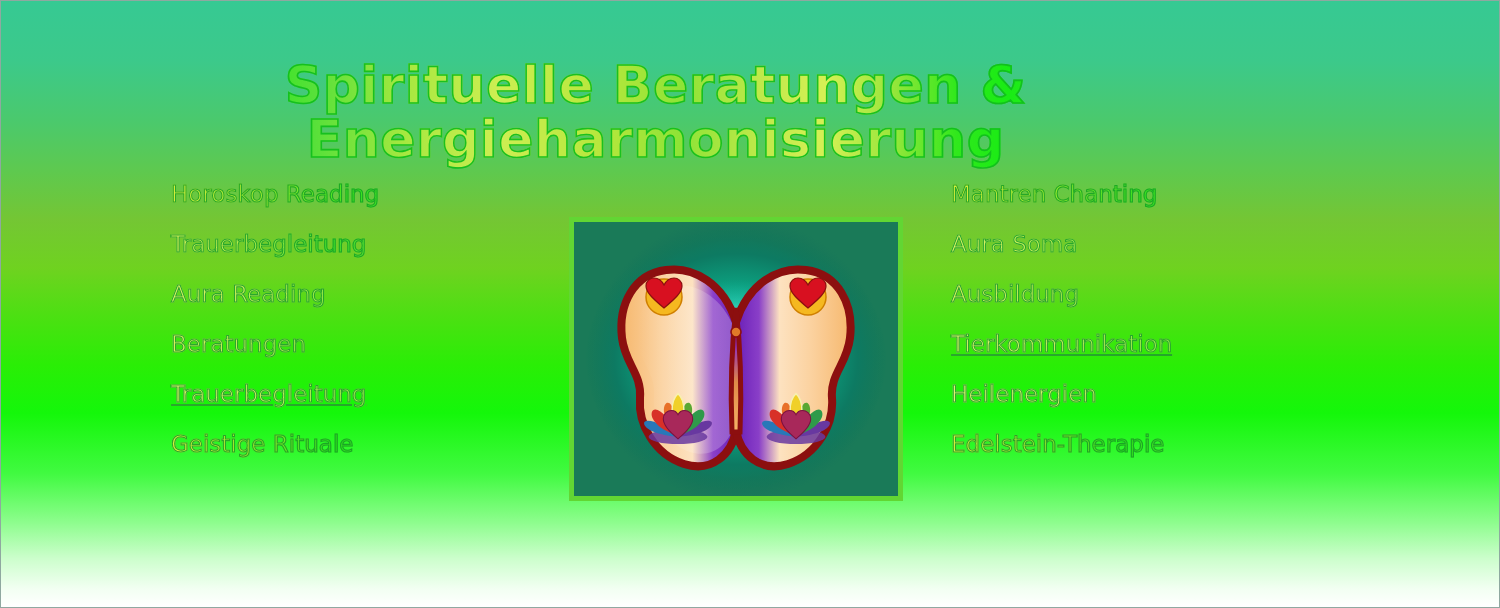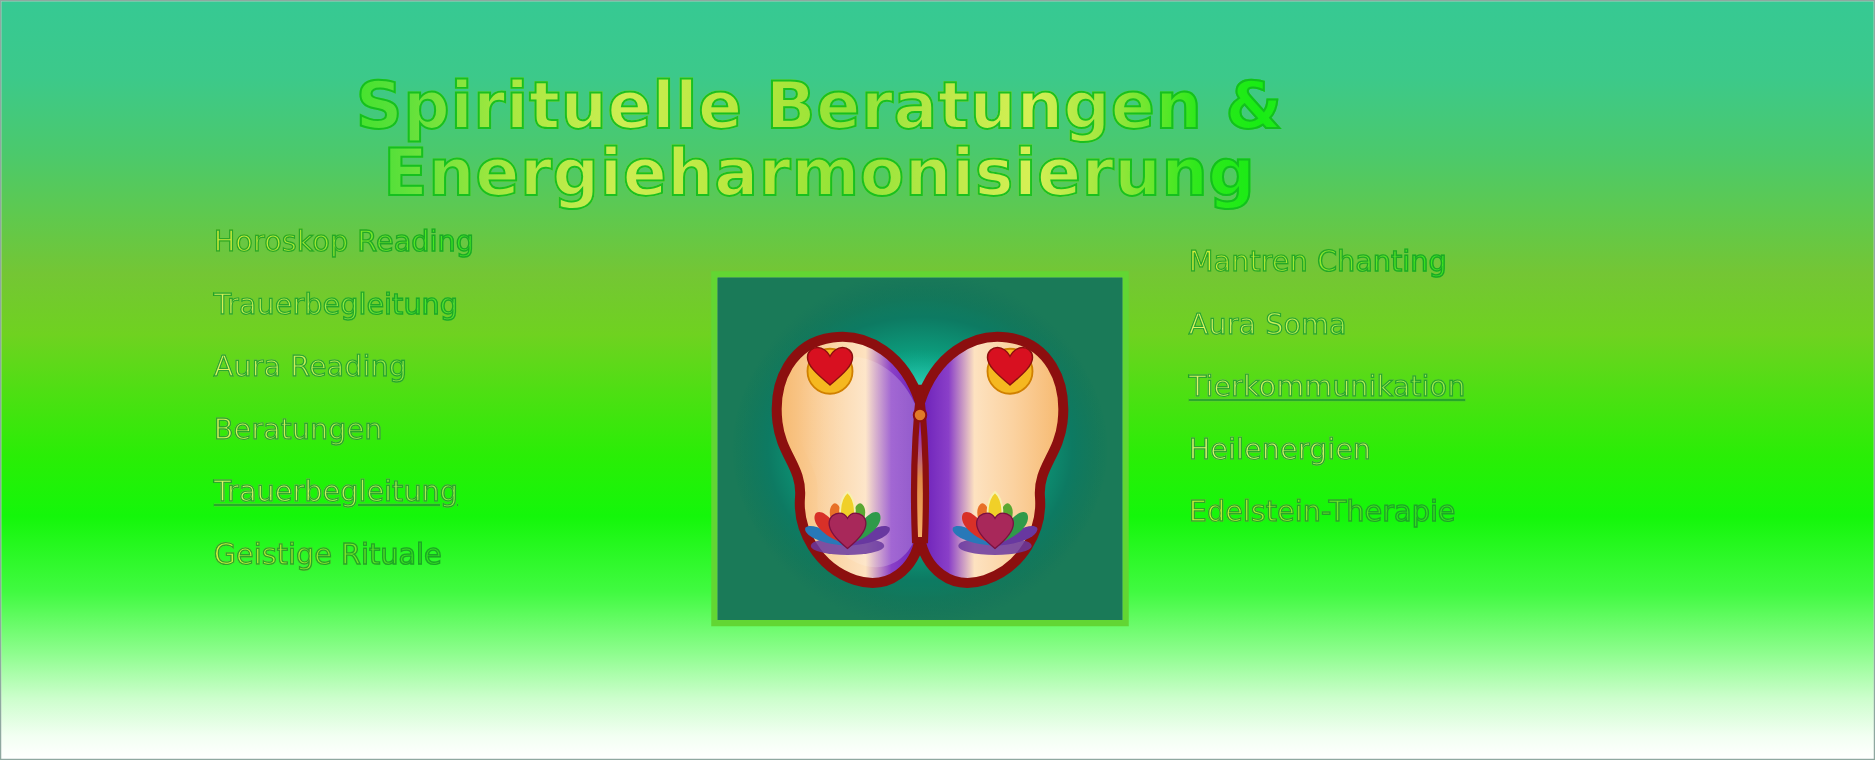--- a/index.html
+++ b/index.html
@@ -74,21 +74,21 @@
     paint-order: stroke fill;
     text-shadow: 0 0 0 rgba(0,0,0,0);
   }
 
   
   .column {
     position: absolute;
     top: 168px;
   }
   #left-column { left: 170px; width: 390px; }
-  #right-column { left: 950px; width: 400px; margin-top: 16px; }
+  #right-column { left: 950px; width: 400px; }
 
   .service-item {
     font-size: 23px;
     line-height: 50px;
     white-space: nowrap;
     -webkit-text-stroke: 1.1px rgba(24,160,40,0.9);
     paint-order: stroke fill;
     -webkit-background-clip: text;
     background-clip: text;
     color: transparent;
@@ -138,20 +138,21 @@
     <div class="service-item g1">Trauerbegleitung</div>
     <div class="service-item g2">Aura Reading</div>
     <div class="service-item g3">Beratungen</div>
     <div class="service-item g4">Trauerbegleitung</div>
     <div class="service-item g6">Geistige Rituale</div>
   </div>
 
   <div id="right-column" class="column">
     <div class="service-item g0">Mantren Chanting</div>
     <div class="service-item g2">Aura Soma</div>
+    <div class="service-item g3">Ausbildung</div>
     <div class="service-item g4">Tierkommunikation</div>
     <div class="service-item g5">Heilenergien</div>
     <div class="service-item g6">Edelstein-Therapie</div>
   </div>
 
   <div id="center-art">
     <svg id="art-svg" viewBox="0 0 324 274" preserveAspectRatio="none">
       <defs>
         <radialGradient id="auraCore" cx="50%" cy="50%" r="52%">
           <stop offset="0%" stop-color="#1fd9a8"></stop>

